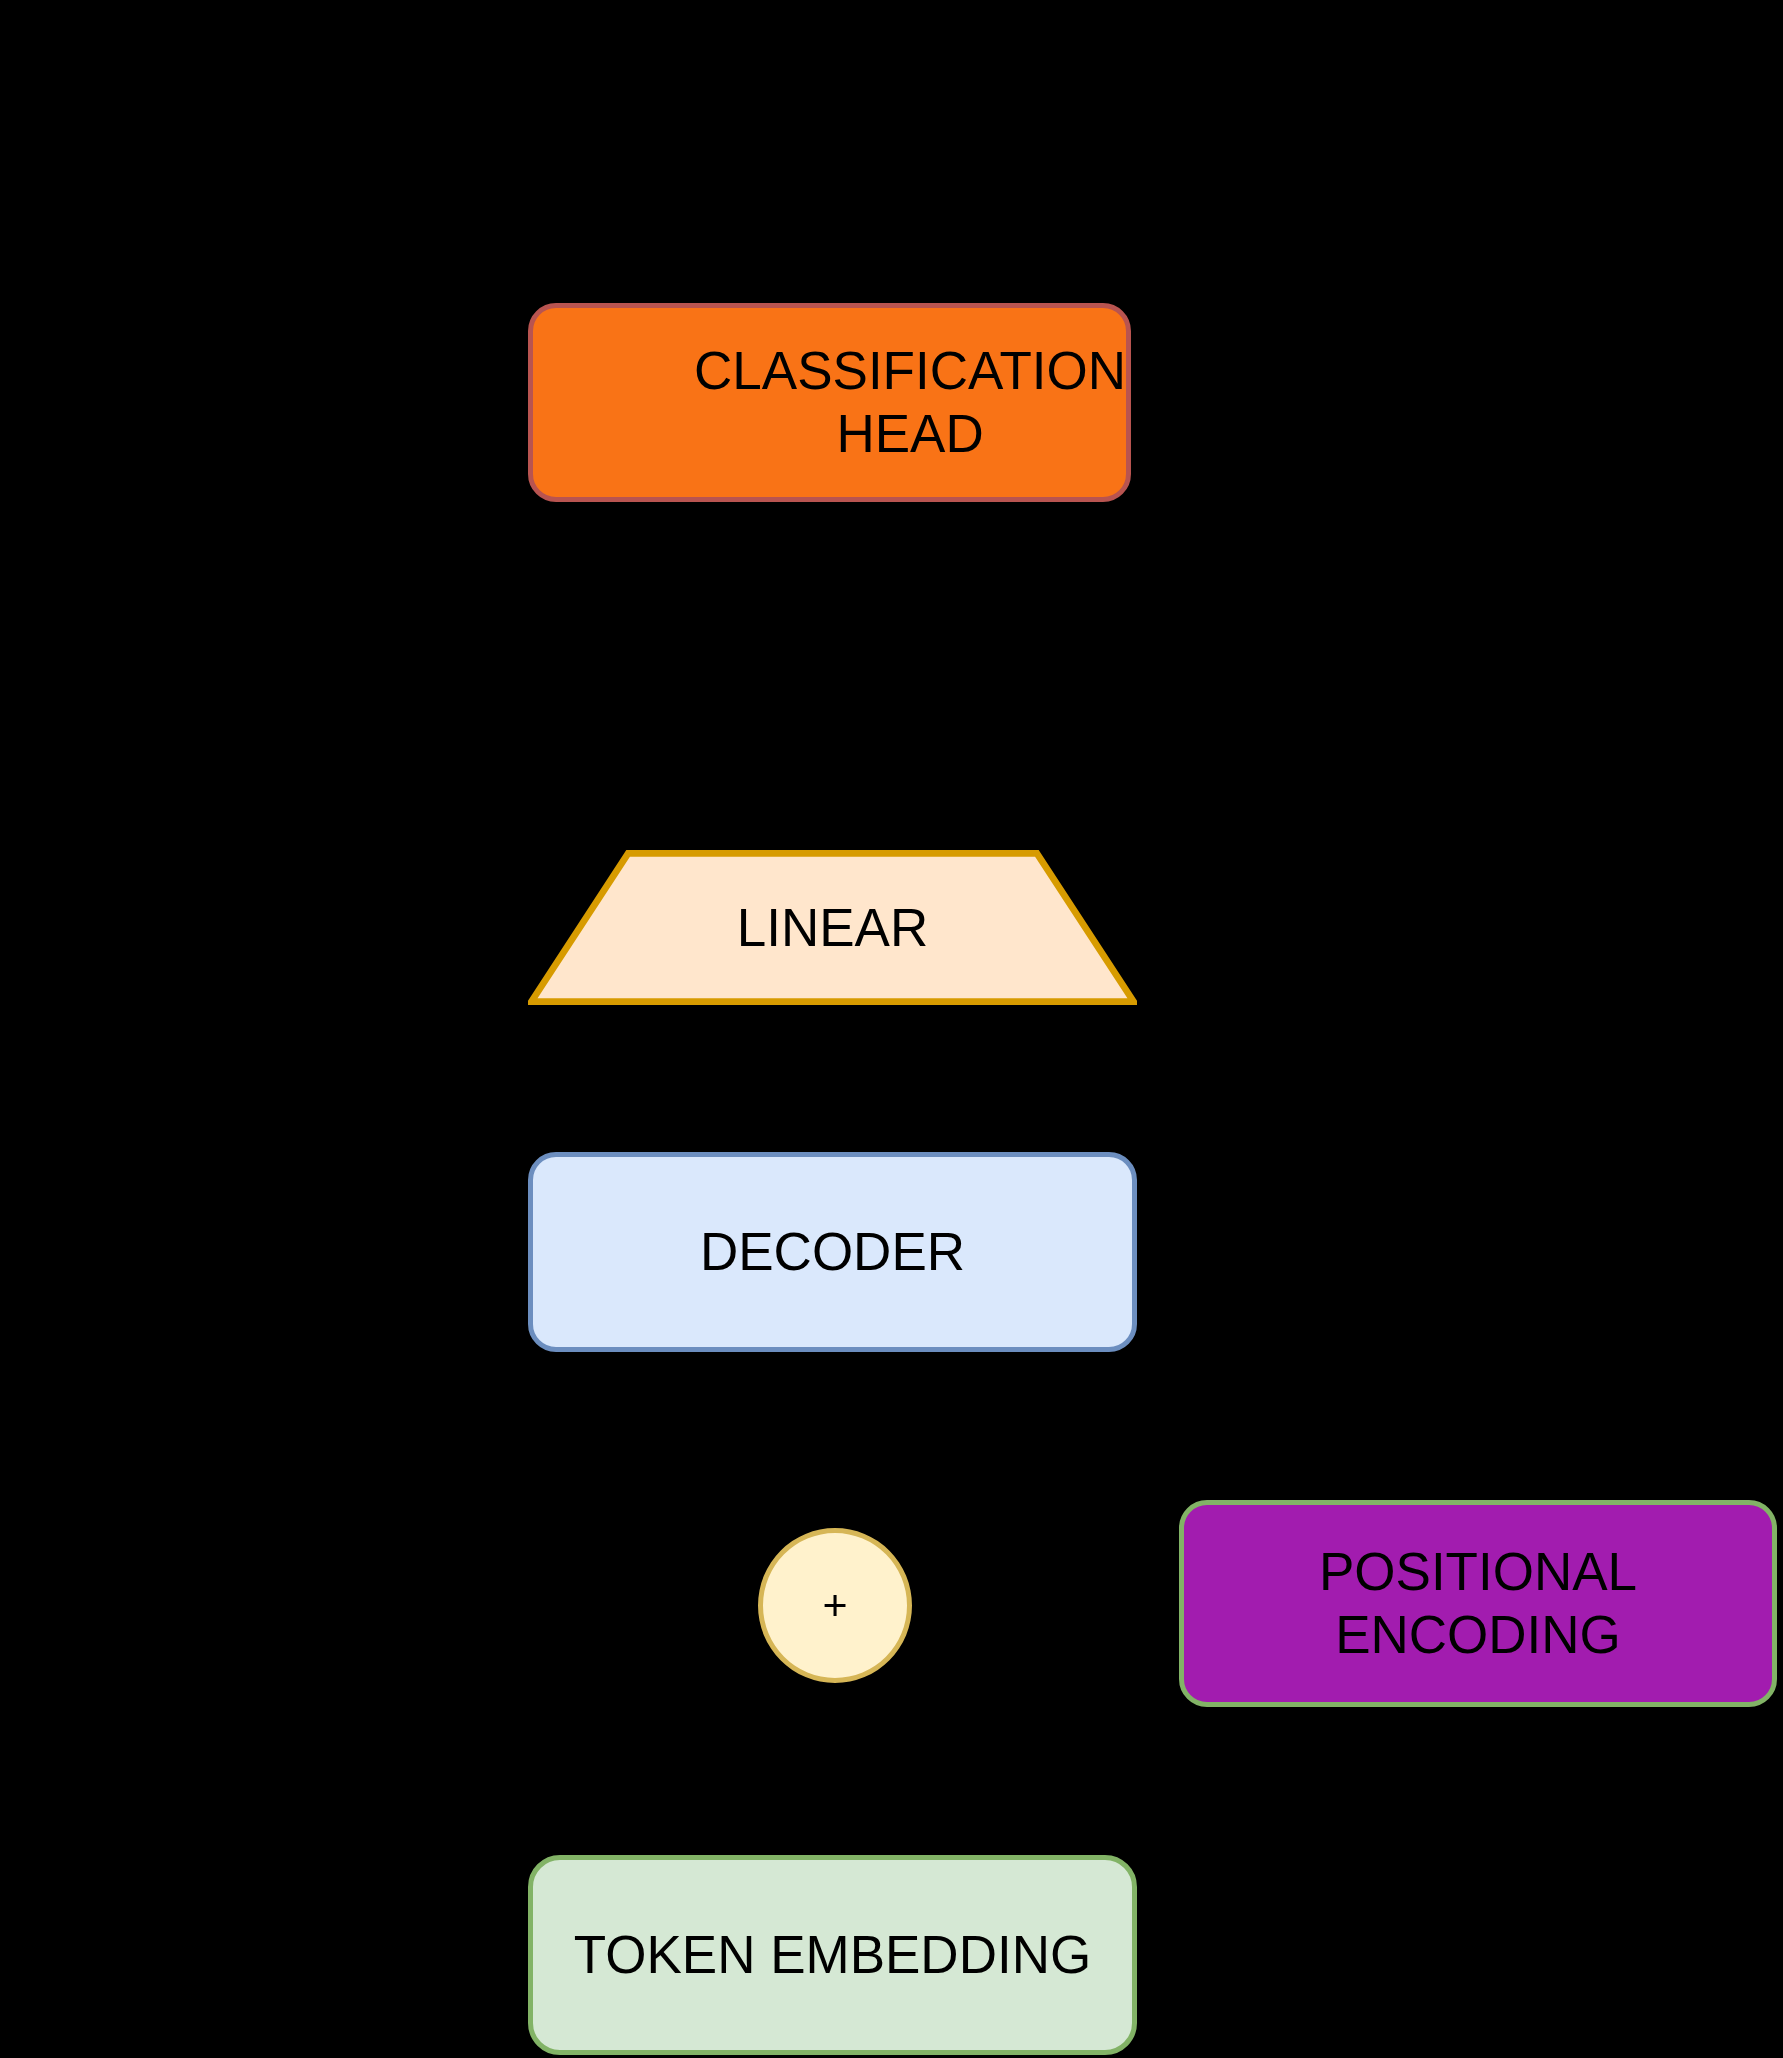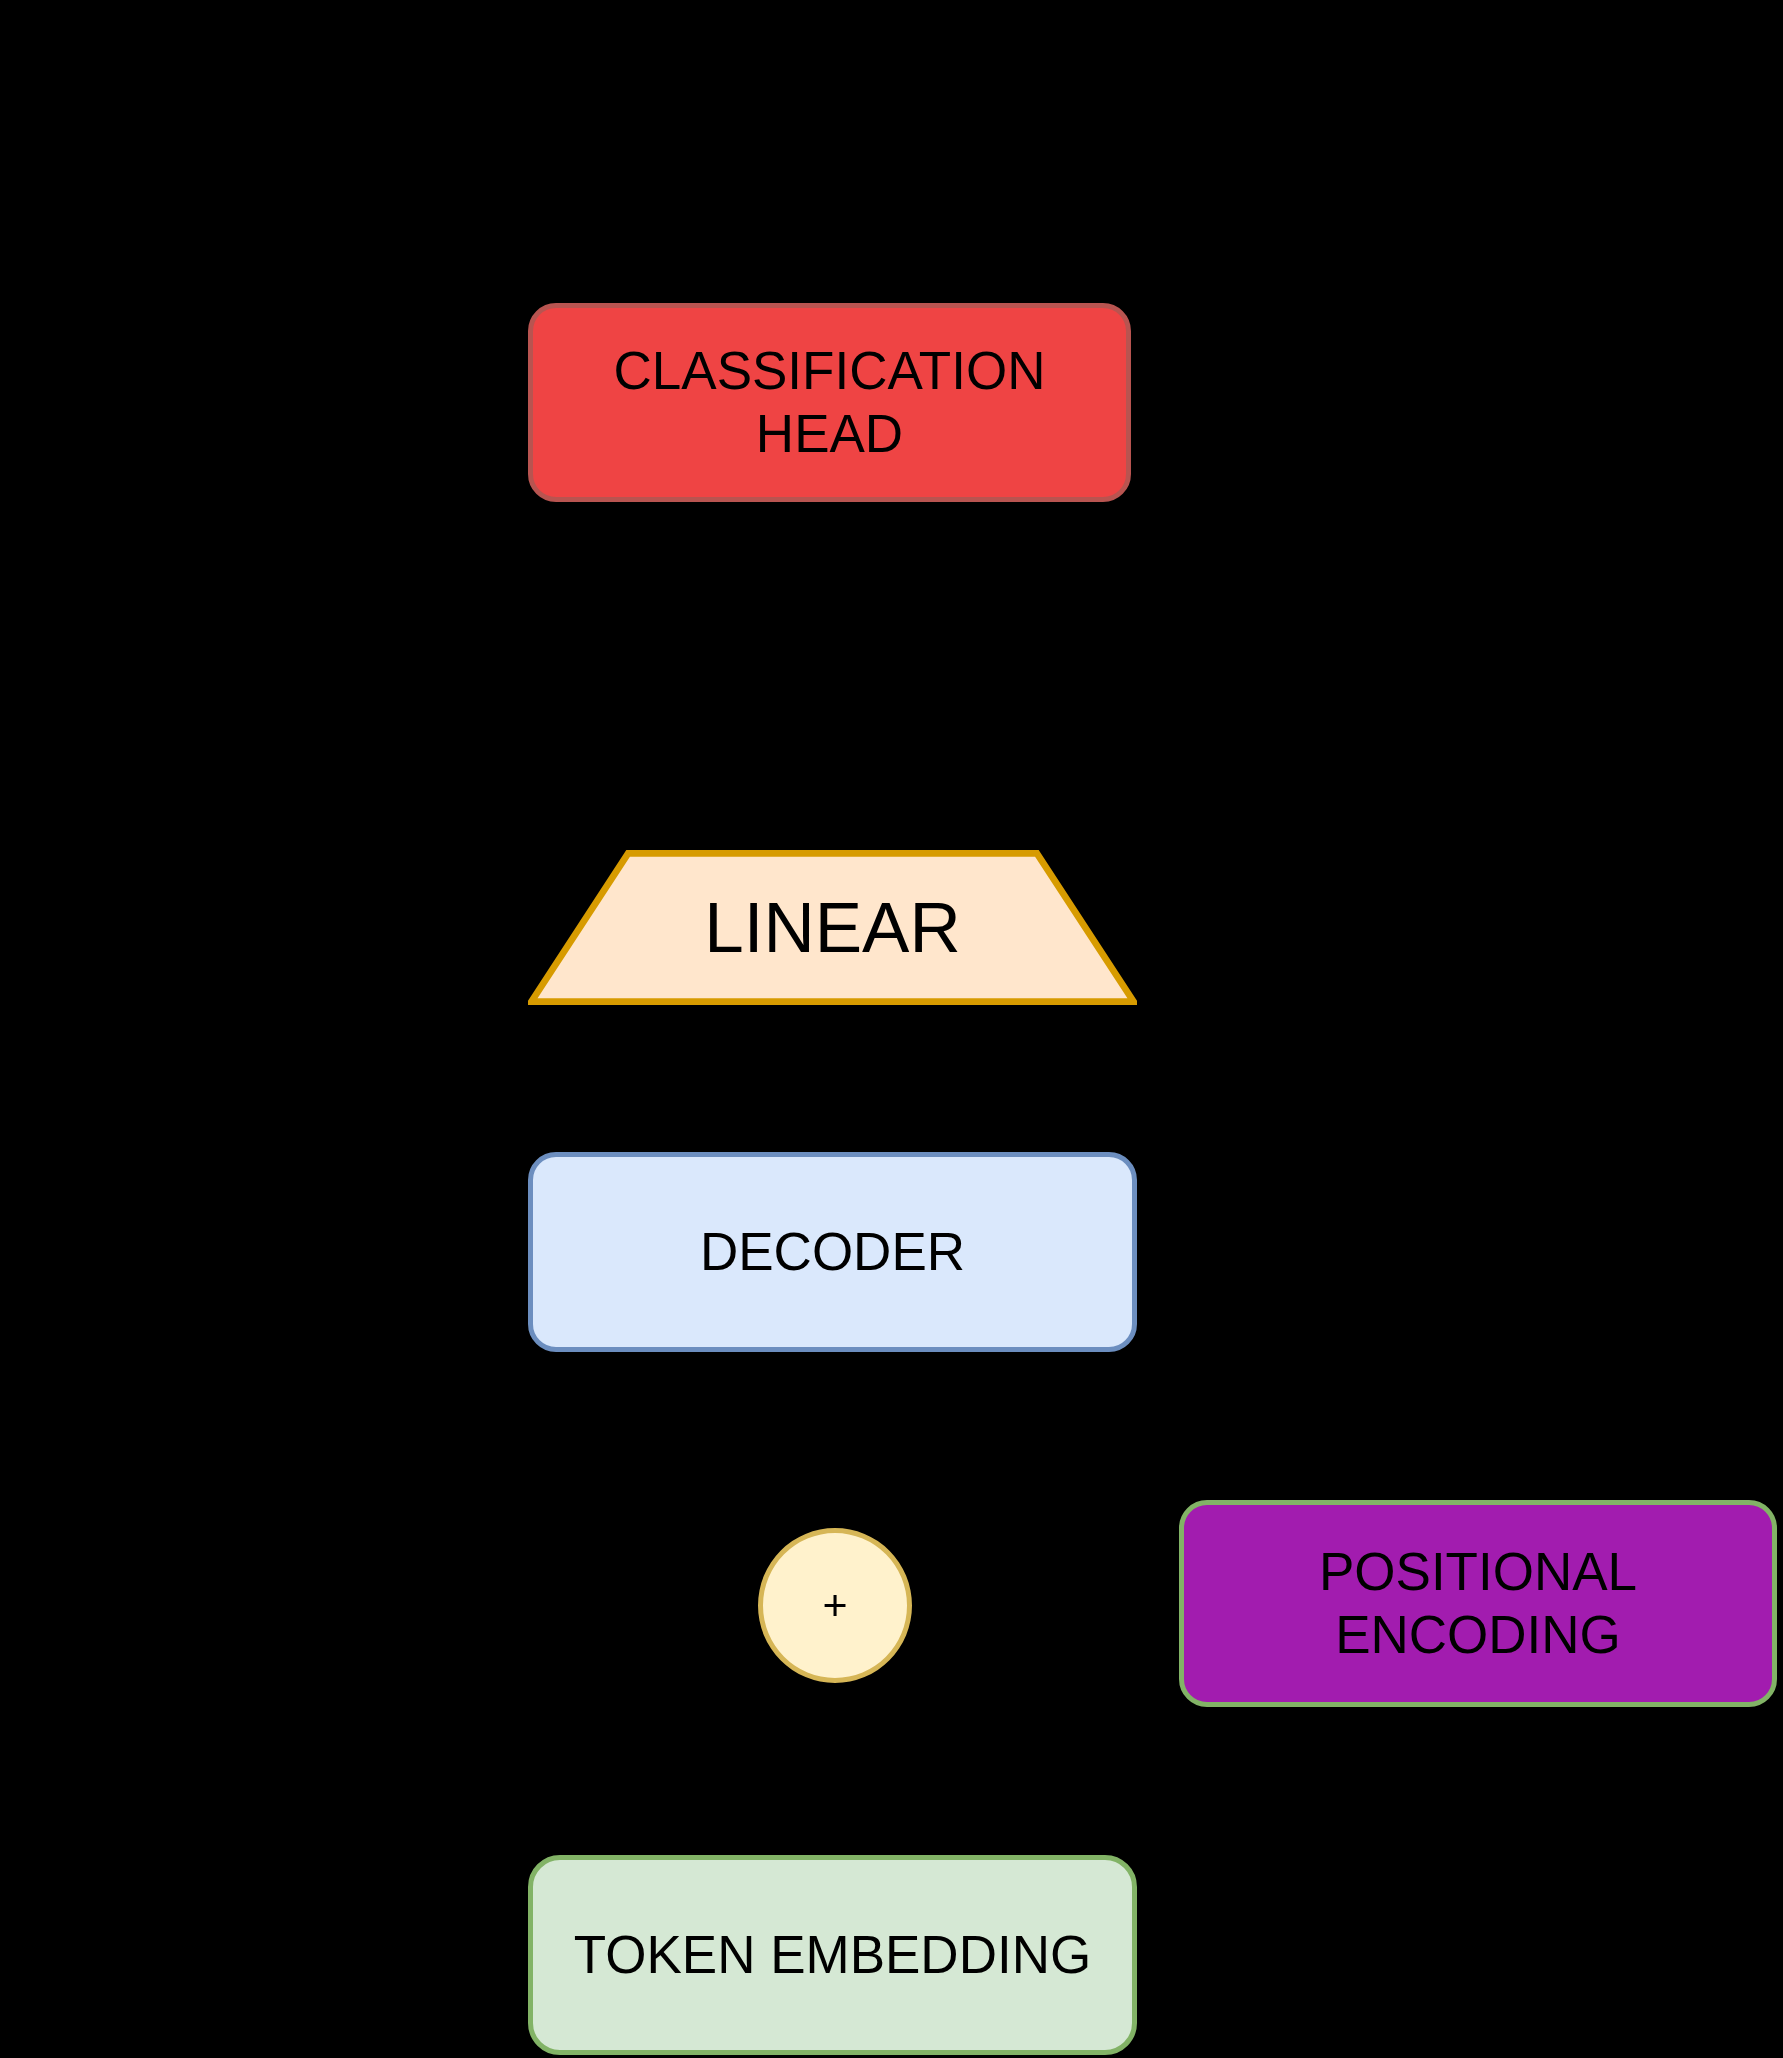--- a/index.html
+++ b/index.html
@@ -31,32 +31,33 @@
     color: #000000;
     line-height: 1.18;
     white-space: pre-line;
   }
   
   #node-classification-head {
     left: 528px;
     top: 303px;
     width: 603px;
     height: 199px;
-    background: #ef4444;
+    background: #f97316;
     border: 5.8px solid #b85450;
     border-radius: 28px;
     font-size: 53px;
+    justify-content: flex-end;
   }
   
   #node-linear {
     left: 528px;
     top: 850px;
     width: 609px;
     height: 156px;
-    font-size: 71px;
+    font-size: 53px;
     text-align: center;
   }
   #node-linear .trapezoid-svg {
     position: absolute;
     left: 0;
     top: 0;
     width: 609px;
     height: 155px;
   }
   #node-linear .node-label {

